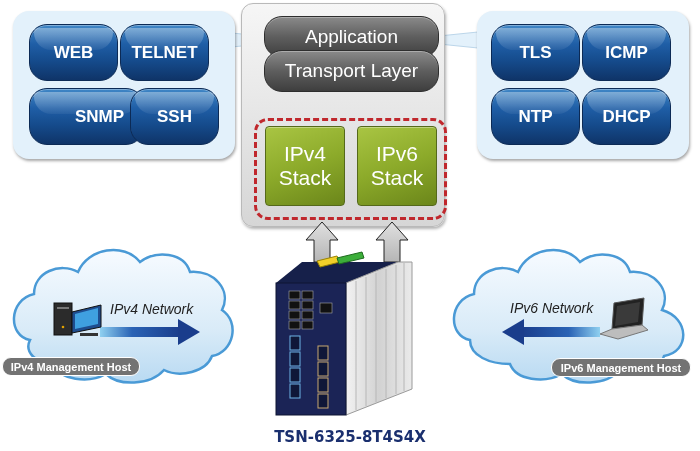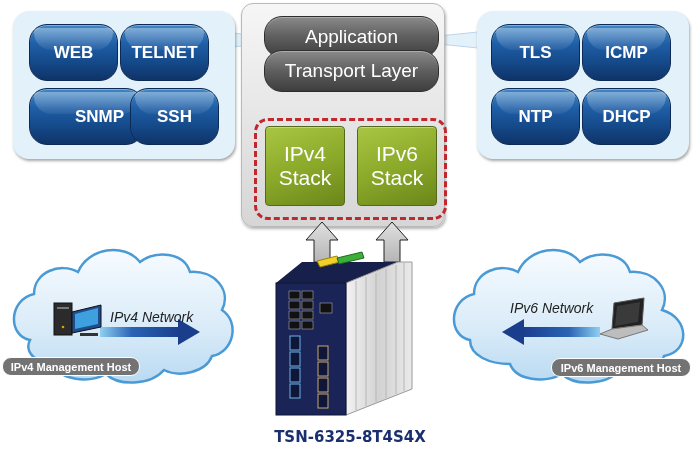--- a/index.html
+++ b/index.html
@@ -191,21 +191,21 @@
     </g>
     <g fill="#0f1738" stroke="#c8a870" stroke-width="1">
       <rect x="318" y="346" width="10" height="14"></rect>
         <rect x="318" y="362" width="10" height="14"></rect>
       <rect x="318" y="378" width="10" height="14"></rect>
         <rect x="318" y="394" width="10" height="14"></rect>
     </g>
   </g>
 </svg>
 
-<div class="net-text" style="left:110px;top:301px;margin-top:8px;">IPv4 Network</div>
+<div class="net-text" style="left:110px;top:301px;">IPv4 Network</div>
 <div class="cloud-label" style="left:2px;top:357px;width:136px;">
     <span>IPv4 Management Host</span>
   </div>
 
 <div class="net-text" style="left:510px;top:300px;">IPv6 Network</div>
 <div class="cloud-label" style="left:551px;top:358px;width:138px;">
     <span>IPv6 Management Host</span>
   </div>
 
 <div class="abs model">TSN-6325-8T4S4X</div>

